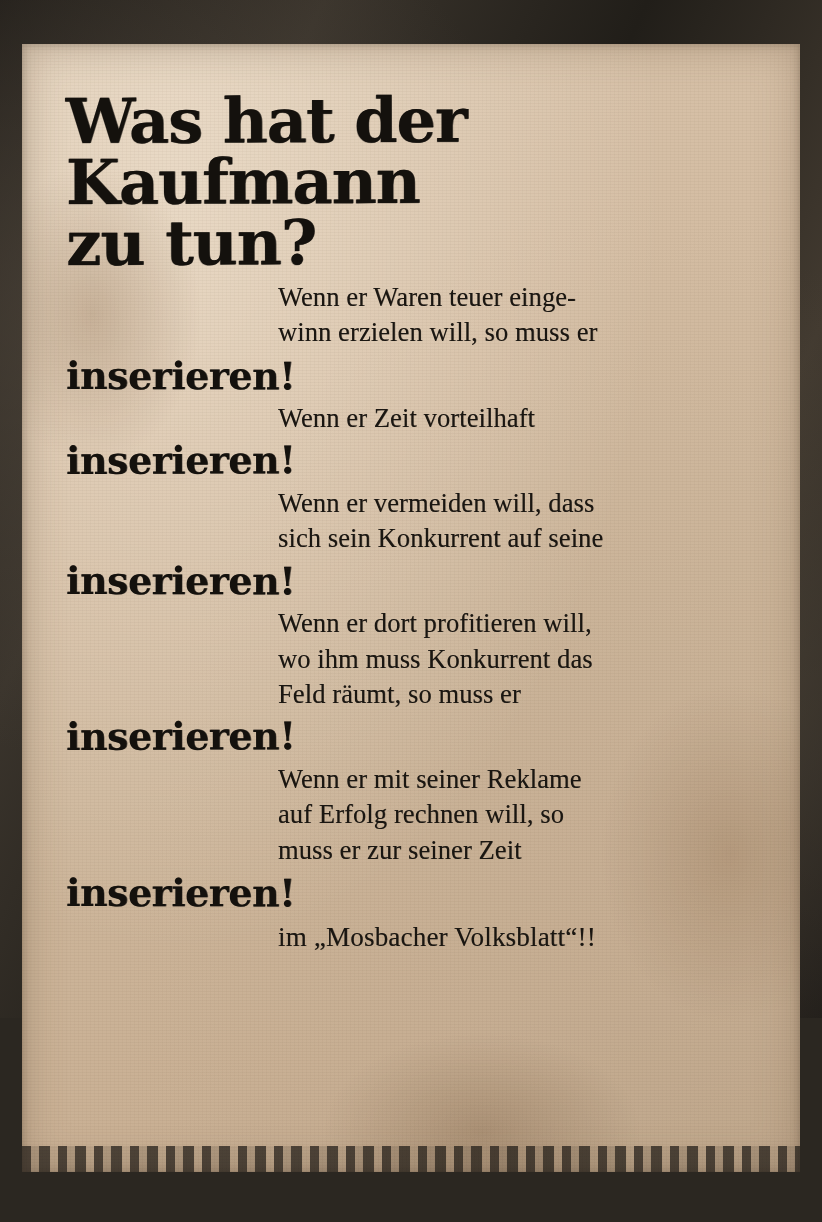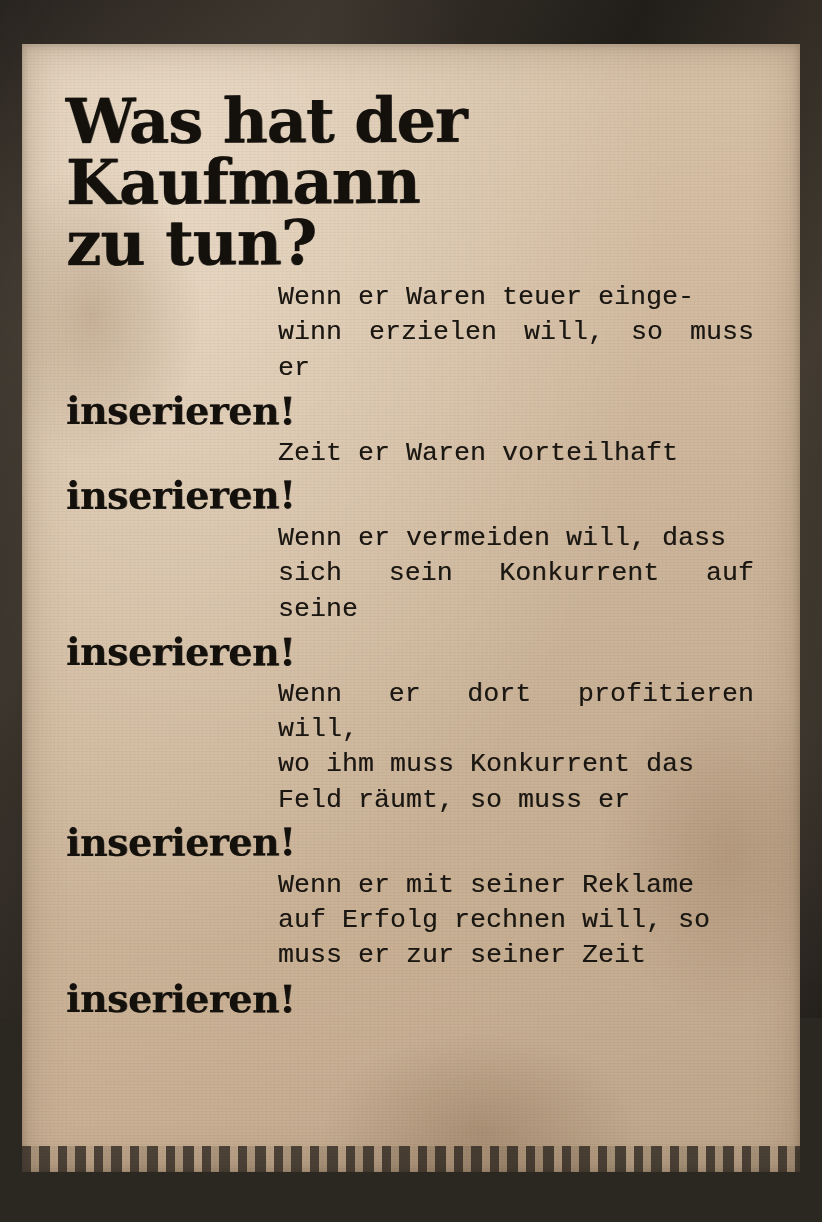--- a/index.html
+++ b/index.html
@@ -96,21 +96,21 @@
   }
   .headline .line2 { display: block; }
 
   
   .block {
     margin-left: 212px;
     margin-right: 2px;
     margin-top: 6px;
   }
   .body-text {
-    font-family: Liberation Mono, monospace;
+    font-family: Liberation Serif, serif;
     font-size: 26.5px;
     line-height: 1.33;
     color: #1a1611;
     text-align: justify;
     text-justify: inter-word;
     letter-spacing: .1px;
     text-shadow: 0.35px 0 0 rgba(26,22,17,0.45);
   }
 
   .shout {
@@ -162,21 +162,21 @@
       <div class="block">
         <div class="body-text">
           <div>Wenn er Waren teuer einge-</div>
           <div>winn erzielen will, so muss er</div>
         </div>
       </div>
       <div class="shout tilt-b">inserieren!</div>
 
       <div class="block">
         <div class="body-text">
-          <div>Zeit er Waren vorteilhaft</div>
+          <div>Wenn er Zeit vorteilhaft</div>
         </div>
       </div>
       <div class="shout tilt-a">inserieren!</div>
 
       <div class="block">
         <div class="body-text">
           <div>Wenn er vermeiden will, dass</div>
           <div>sich sein Konkurrent auf seine</div>
         </div>
       </div>
@@ -193,18 +193,19 @@
 
       <div class="block">
         <div class="body-text">
           <div>Wenn er mit seiner Reklame</div>
           <div>auf Erfolg rechnen will, so</div>
           <div>muss er zur seiner Zeit</div>
         </div>
       </div>
       <div class="shout tilt-b">inserieren!</div>
 
+      <div class="closing">im „Mosbacher Volksblatt“!!</div>
 
     </div>
 
     <div id="bottom-edge"></div>
   </div>
 </div>
 
 </body></html>

